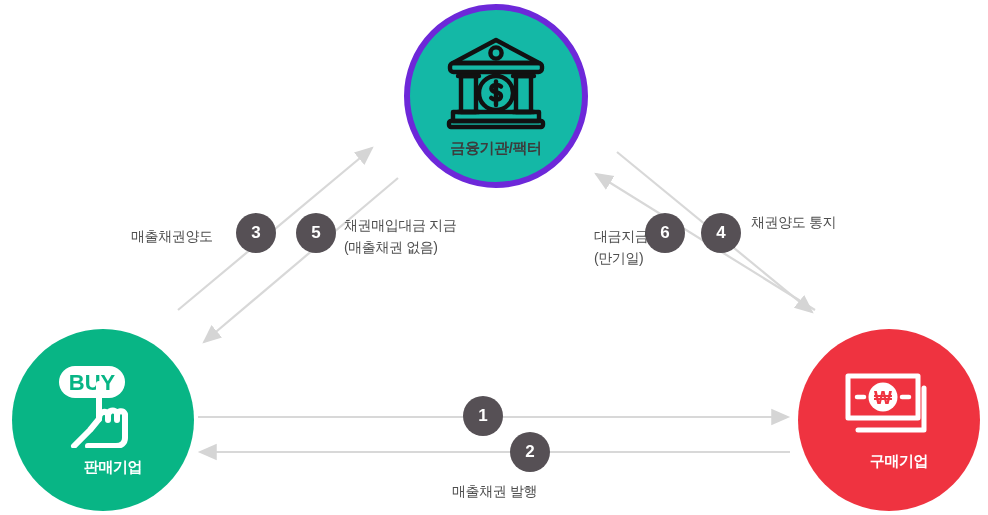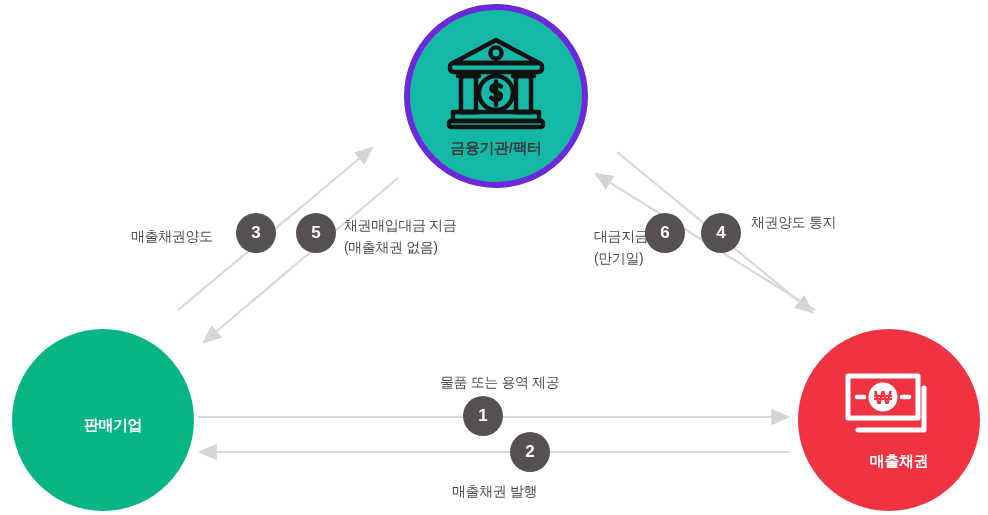--- a/index.html
+++ b/index.html
@@ -152,51 +152,65 @@
           <circle cx="52" cy="59" r="17"></circle>
           <path d="M57 52.5 c-2.4-2-9.6-2.4-9.6 2.2 0 4.6 9.6 2.4 9.6 7.2 0 4.6-7.4 4.2-9.8 2"></path>
           <path d="M52 47.5 L52 71"></path>
         </g>
       </svg>
     </span>
     <span class="node-label">금융기관/팩터</span>
   </div>
 
   <div class="node node-seller">
+    <span class="node-icon">
+      <svg width="96" height="84" viewBox="0 0 96 84">
+
+        <rect x="4" y="2" width="66" height="32" rx="16" fill="#ffffff"></rect>
+        <text x="37" y="26" text-anchor="middle" font-family="'Liberation Sans', sans-serif" font-size="22" font-weight="bold" fill="#08b585">BUY</text>
+
+        <g fill="none" stroke="#ffffff" stroke-width="6" stroke-linecap="round" stroke-linejoin="round">
+          <path d="M44 20 L44 55 L35 66 L19 82"></path>
+          <path d="M44 55 C44 48 50 46 53 50 L53 56"></path>
+          <path d="M53 52 C53 46 59 45 62 49 L62 56"></path>
+          <path d="M62 52 C62 46 68 46 70 50 L70 58"></path>
+          <path d="M70 55 L70 74 C70 79 66 82 61 82 L33 82"></path>
+        </g>
+      </svg>
+    </span>
     <span class="node-label">판매기업</span>
   </div>
 
   <div class="node node-buyer">
     <span class="node-icon">
       <svg width="90" height="72" viewBox="0 0 90 72">
         <g fill="none" stroke="#ffffff" stroke-width="5" stroke-linecap="round" stroke-linejoin="round">
 
           <path d="M80 18 L80 60 L14 60"></path>
 
           <rect x="4" y="6" width="70" height="42"></rect>
         </g>
         <circle cx="39" cy="27" r="14.5" fill="#ffffff"></circle>
         <text x="39" y="34" text-anchor="middle" font-family="'Liberation Sans', sans-serif" font-size="19" font-weight="bold" fill="#ef3340">₩</text>
         <g stroke="#ffffff" stroke-width="4.5" stroke-linecap="round">
           <path d="M13 27 L20 27"></path>
           <path d="M58 27 L65 27"></path>
         </g>
       </svg>
     </span>
-    <span class="node-label">매출채권</span>
+    <span class="node-label">구매기업</span>
   </div>
 
   <div class="badge badge-1">1</div>
   <div class="badge badge-2">2</div>
   <div class="badge badge-3">3</div>
   <div class="badge badge-4">4</div>
   <div class="badge badge-5">5</div>
   <div class="badge badge-6">6</div>
 
-  <div class="caption cap-1">물품 또는 용역 제공</div>
 
   <div class="caption cap-2">매출채권 발행</div>
 
   <div class="caption cap-3">매출채권양도</div>
 
   <div class="caption cap-4">채권양도 통지</div>
 
   <div class="caption cap-5">
     <div>채권매입대금 지금</div>
     <div>(매출채권 없음)</div>

